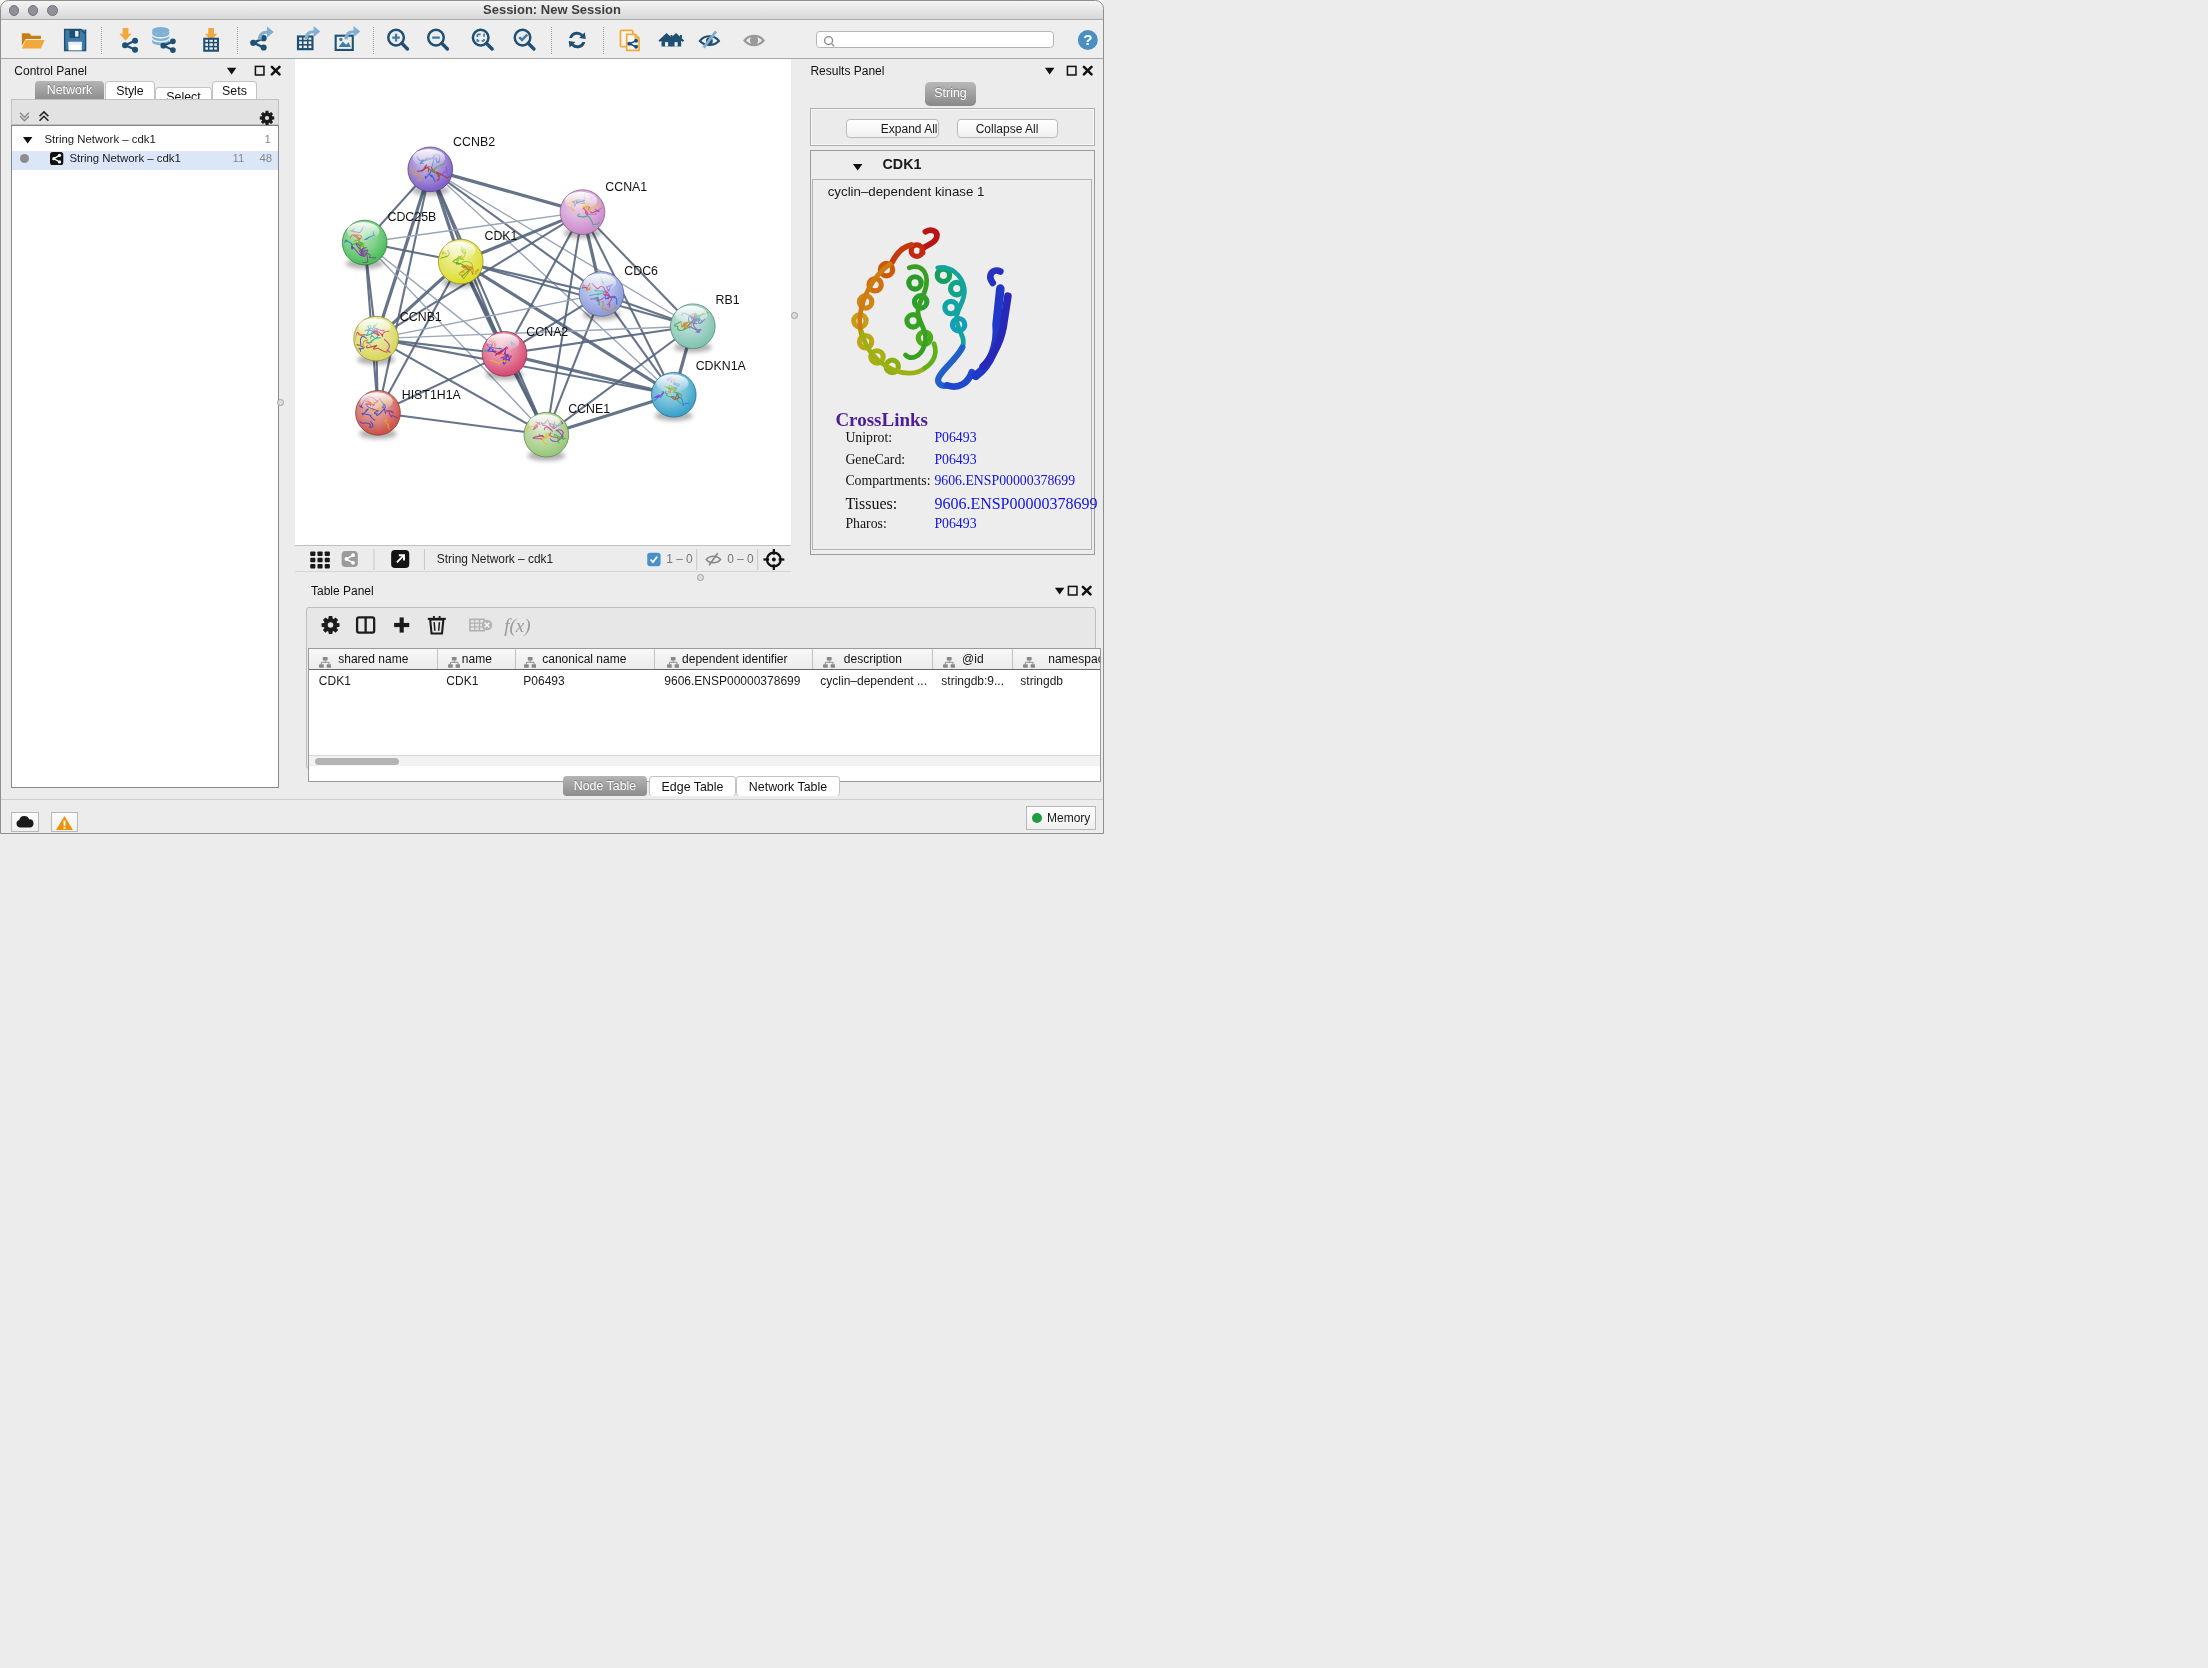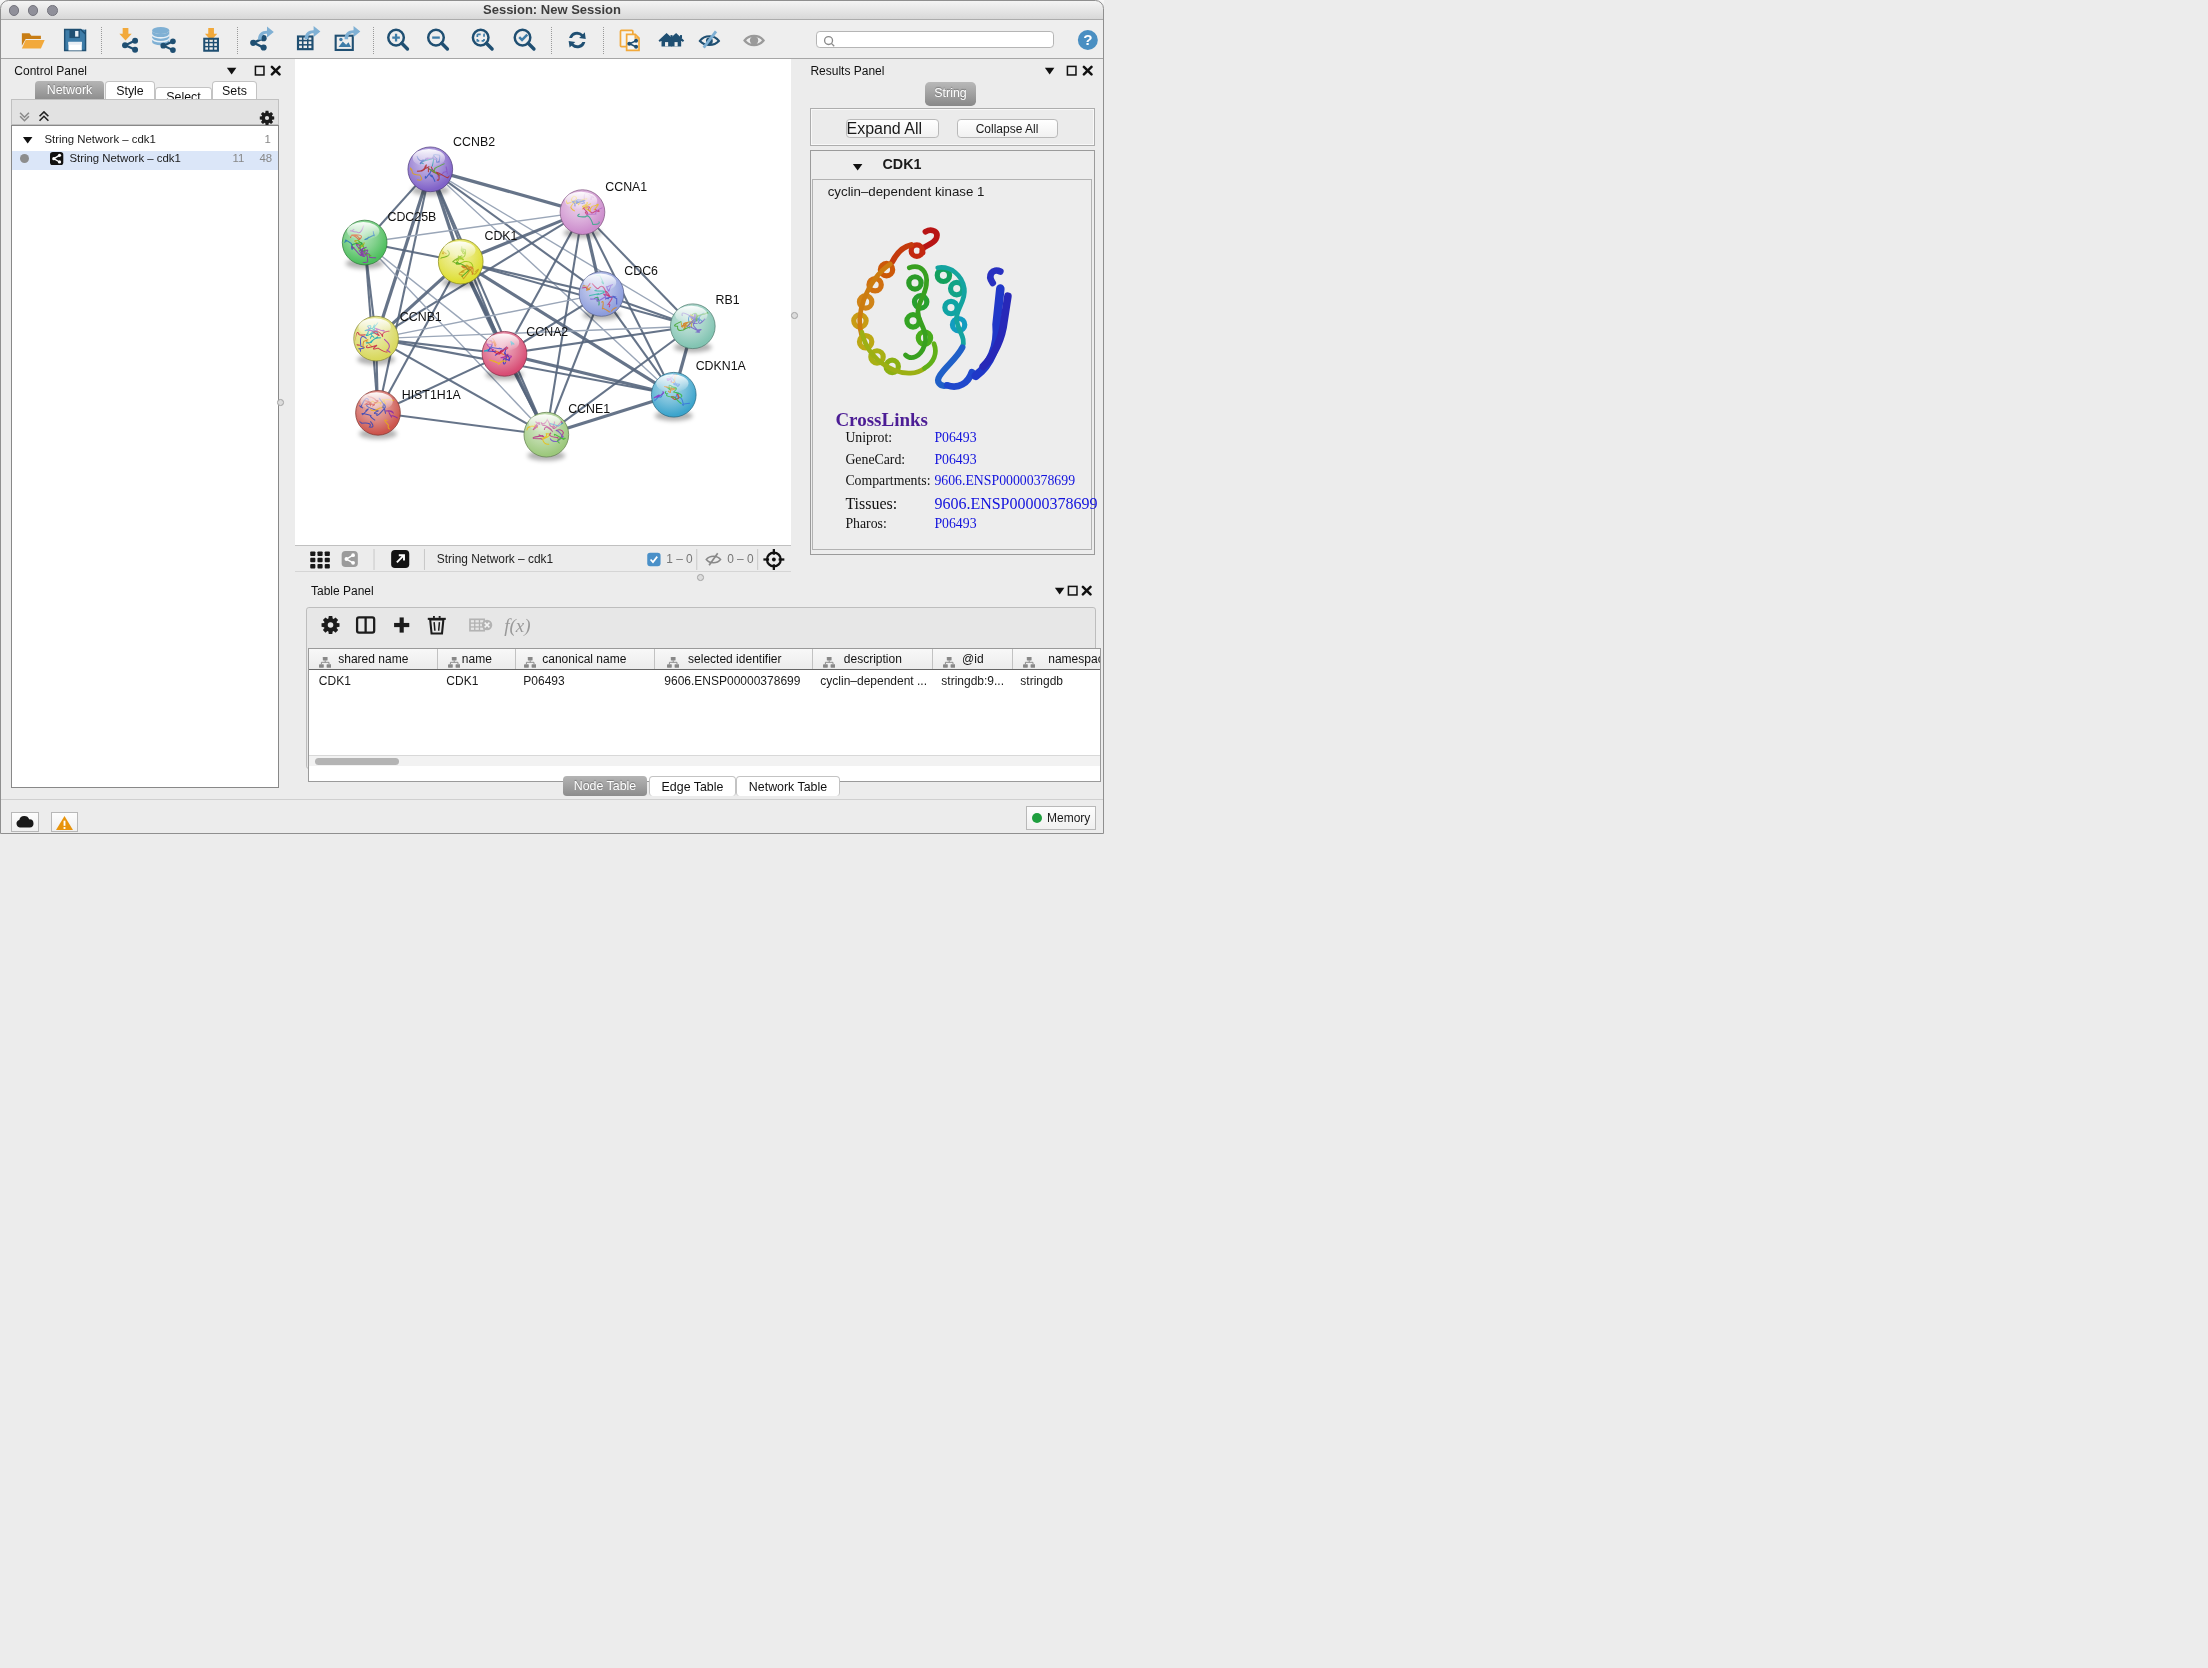--- a/index.html
+++ b/index.html
@@ -675,21 +675,21 @@
       <polygon points="2,3 12,3 7,10" fill="#111"></polygon>
     </svg>
 <svg style="position:absolute;left:267px;top:5.7px" width="11.4" height="11.4" viewBox="0 0 12 12">
       <rect x="1.5" y="1.5" width="9" height="9" fill="none" stroke="#111" stroke-width="1.6"></rect>
     </svg>
 <svg style="position:absolute;left:283px;top:5.7px" width="11.4" height="11.4" viewBox="0 0 12 12">
       <path d="M2,2 L10,10 M10,2 L2,10" stroke="#111" stroke-width="2.6" stroke-linecap="round"></path>
     </svg>
 <div style="position:absolute;left:126px;top:23px;width:51px;height:24px;background:linear-gradient(#b9b9b9,#888888);border-radius:4.8px;color:#fff;font-size:12.4px;text-align:center;line-height:23px;text-shadow:0 -1px 1px rgba(0,0,0,0.3);">String</div>
 <div style="position:absolute;left:10.5px;top:49px;width:285px;height:38px;background:#ebebeb;border:1px solid #adadad;box-shadow:inset 0 0 0 1px #f8f8f8;">
-  <div style="position:absolute;left:35px;top:9.5px;width:93px;height:19px;background:linear-gradient(#ffffff,#f1f1f1);border:1px solid #b9b9b9;border-radius:3.8px;text-align:left;font-size:16px;line-height:18px;">Expand All</div>
+  <div style="position:absolute;left:35px;top:9.5px;width:93px;height:19px;background:linear-gradient(#ffffff,#f1f1f1);border:1px solid #b9b9b9;border-radius:3.8px;text-align:right;font-size:12px;line-height:18px;">Expand All</div>
   <div style="position:absolute;left:146px;top:9.5px;width:101px;height:19px;background:linear-gradient(#ffffff,#f1f1f1);border:1px solid #b9b9b9;border-radius:3.8px;text-align:center;font-size:12px;line-height:18px;">Collapse All</div>
 </div>
 <div style="position:absolute;left:10.5px;top:91px;width:285px;height:405px;background:#ededed;border:1px solid #9b9b9b;">
   <svg style="position:absolute;left:40px;top:10.5px;" width="13.3" height="11.4" viewBox="0 0 14 12">
         <polygon points="2,2 12,2 7,9" fill="#111"></polygon>
       </svg>
   <div style="position:absolute;left:72px;top:4.8px;font-size:14.3px;font-weight:bold;">CDK1</div>
   <div style="position:absolute;left:1.9px;top:27.6px;width:280px;height:371px;background:#ededed;border:1px solid #b2b2b2;">
     <div style="position:absolute;left:14.3px;top:4.8px;font-size:13.3px;">cyclin–dependent kinase 1</div>
     <svg style="position:absolute;left:20px;top:46px;" width="181" height="166" viewBox="0 0 190 175">
@@ -814,21 +814,21 @@
         </div>
         <div style="position:absolute;left:348px;top:0;width:156px;height:21px;border-right:1px solid #c2c2c2;overflow:hidden;">
           <span style="position:absolute;left:9.5px;top:4.8px;"><svg width="12.4" height="11.4" viewBox="0 0 13 12" style="vertical-align:-1px;">
               <g fill="#888">
                 <rect x="4" y="0" width="5" height="3.6" rx="0.5"></rect>
                 <rect x="0" y="7.6" width="5" height="3.6" rx="0.5"></rect>
                 <rect x="8" y="7.6" width="5" height="3.6" rx="0.5"></rect>
               </g>
               <path d="M6.5,3.6 L6.5,5.6 M2.5,7.6 L2.5,5.6 L10.5,5.6 L10.5,7.6" stroke="#888" stroke-width="1" fill="none"></path>
             </svg></span>
-          <div style="width:100%;text-align:center;font-size:12px;line-height:21px;color:#111;white-space:nowrap;">selected identifier</div>
+          <div style="width:100%;text-align:center;font-size:12px;line-height:21px;color:#111;white-space:nowrap;">dependent identifier</div>
         </div>
         <div style="position:absolute;left:504px;top:0;width:120px;height:21px;border-right:1px solid #c2c2c2;overflow:hidden;">
           <span style="position:absolute;left:9.5px;top:4.8px;"><svg width="12.4" height="11.4" viewBox="0 0 13 12" style="vertical-align:-1px;">
               <g fill="#888">
                 <rect x="4" y="0" width="5" height="3.6" rx="0.5"></rect>
                 <rect x="0" y="7.6" width="5" height="3.6" rx="0.5"></rect>
                 <rect x="8" y="7.6" width="5" height="3.6" rx="0.5"></rect>
               </g>
               <path d="M6.5,3.6 L6.5,5.6 M2.5,7.6 L2.5,5.6 L10.5,5.6 L10.5,7.6" stroke="#888" stroke-width="1" fill="none"></path>
             </svg></span>

